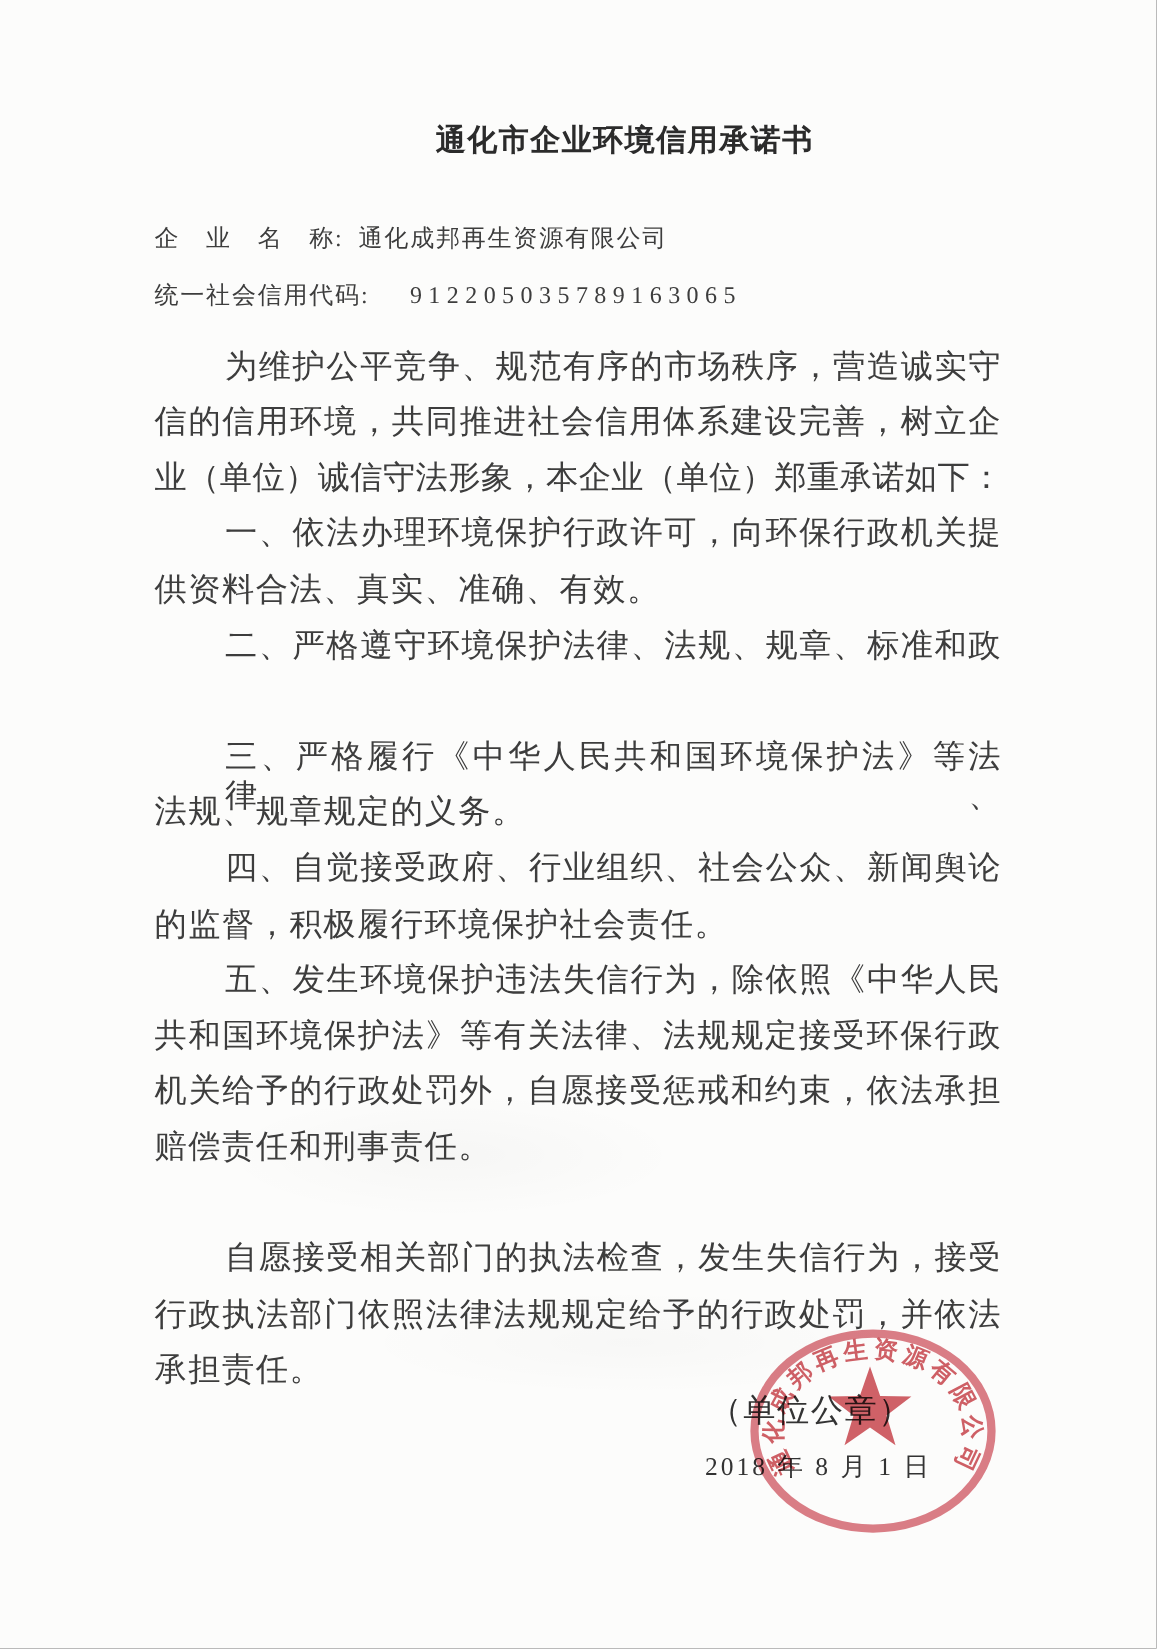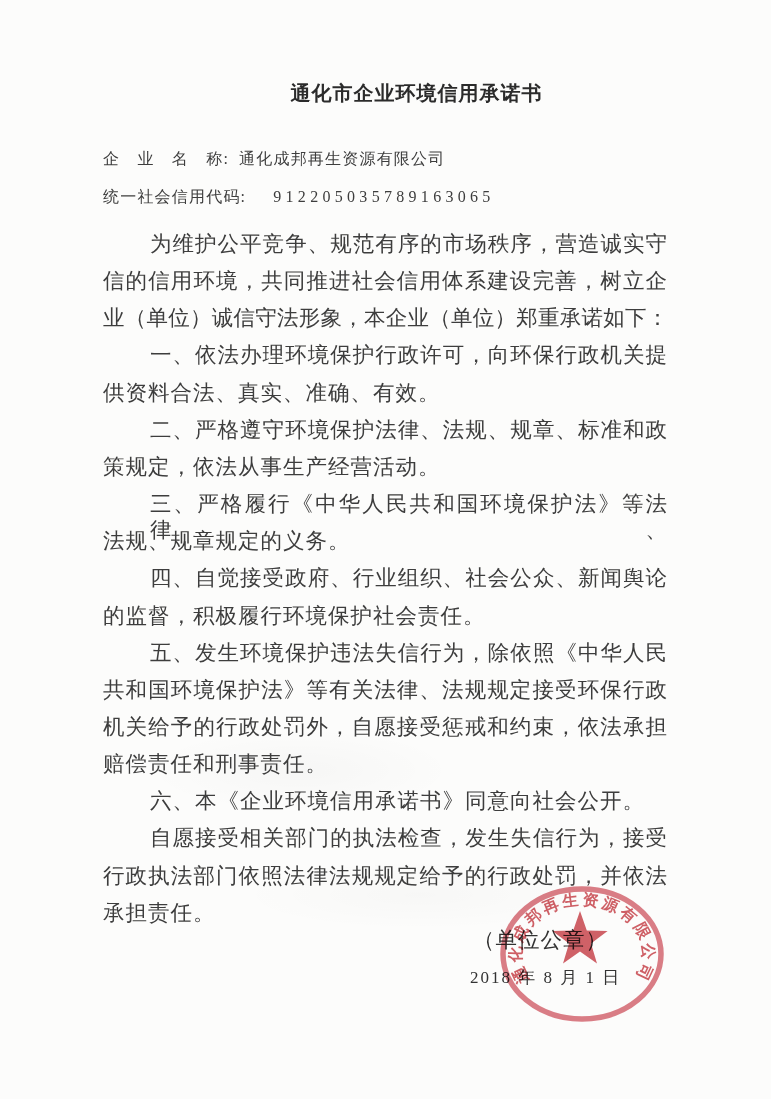--- a/index.html
+++ b/index.html
@@ -109,30 +109,28 @@
     <span>统一社会信用代码:</span><span class="field-value">912205035789163065</span>
   </div>
 
   <div class="body-lines">
       <div class="bline indent full" style="top: 231px;">为维护公平竞争、规范有序的市场秩序，营造诚实守</div>
       <div class="bline full" style="top: 268.15px;">信的信用环境，共同推进社会信用体系建设完善，树立企</div>
       <div class="bline full tight" style="top: 305.3px;">业（单位）诚信守法形象，本企业（单位）郑重承诺如下：</div>
       <div class="bline indent full" style="top: 342.45px;">一、依法办理环境保护行政许可，向环保行政机关提</div>
       <div class="bline" style="top: 379.6px;">供资料合法、真实、准确、有效。</div>
       <div class="bline indent full" style="top: 416.75px;">二、严格遵守环境保护法律、法规、规章、标准和政</div>
-      <div class="bline" style="top: 453.9px;">策规定，依法从事生产经营活动。</div>
       <div class="bline indent full" style="top: 491.05px;">三、严格履行《中华人民共和国环境保护法》等法律、</div>
       <div class="bline indent full" style="top: 565.35px;">四、自觉接受政府、行业组织、社会公众、新闻舆论</div>
       <div class="bline" style="top: 528.2px;">法规、规章规定的义务。</div>
       <div class="bline" style="top: 602.5px;">的监督，积极履行环境保护社会责任。</div>
       <div class="bline indent full" style="top: 639.65px;">五、发生环境保护违法失信行为，除依照《中华人民</div>
       <div class="bline full" style="top: 676.8px;">共和国环境保护法》等有关法律、法规规定接受环保行政</div>
       <div class="bline full" style="top: 713.95px;">机关给予的行政处罚外，自愿接受惩戒和约束，依法承担</div>
       <div class="bline" style="top: 751.1px;">赔偿责任和刑事责任。</div>
-      <div class="bline indent" style="top: 788.25px;">六、本《企业环境信用承诺书》同意向社会公开。</div>
       <div class="bline indent full" style="top: 825.4px;">自愿接受相关部门的执法检查，发生失信行为，接受</div>
       <div class="bline full" style="top: 862.55px;">行政执法部门依照法律法规规定给予的行政处罚，并依法</div>
       <div class="bline" style="top: 899.7px;">承担责任。</div>
     </div>
 
   <div class="sig-note">（单位公章）</div>
   <div class="sig-date">2018 年 8 月 1 日</div>
 
   <svg class="seal" viewBox="0 0 172 142" aria-hidden="true">
     <defs>

